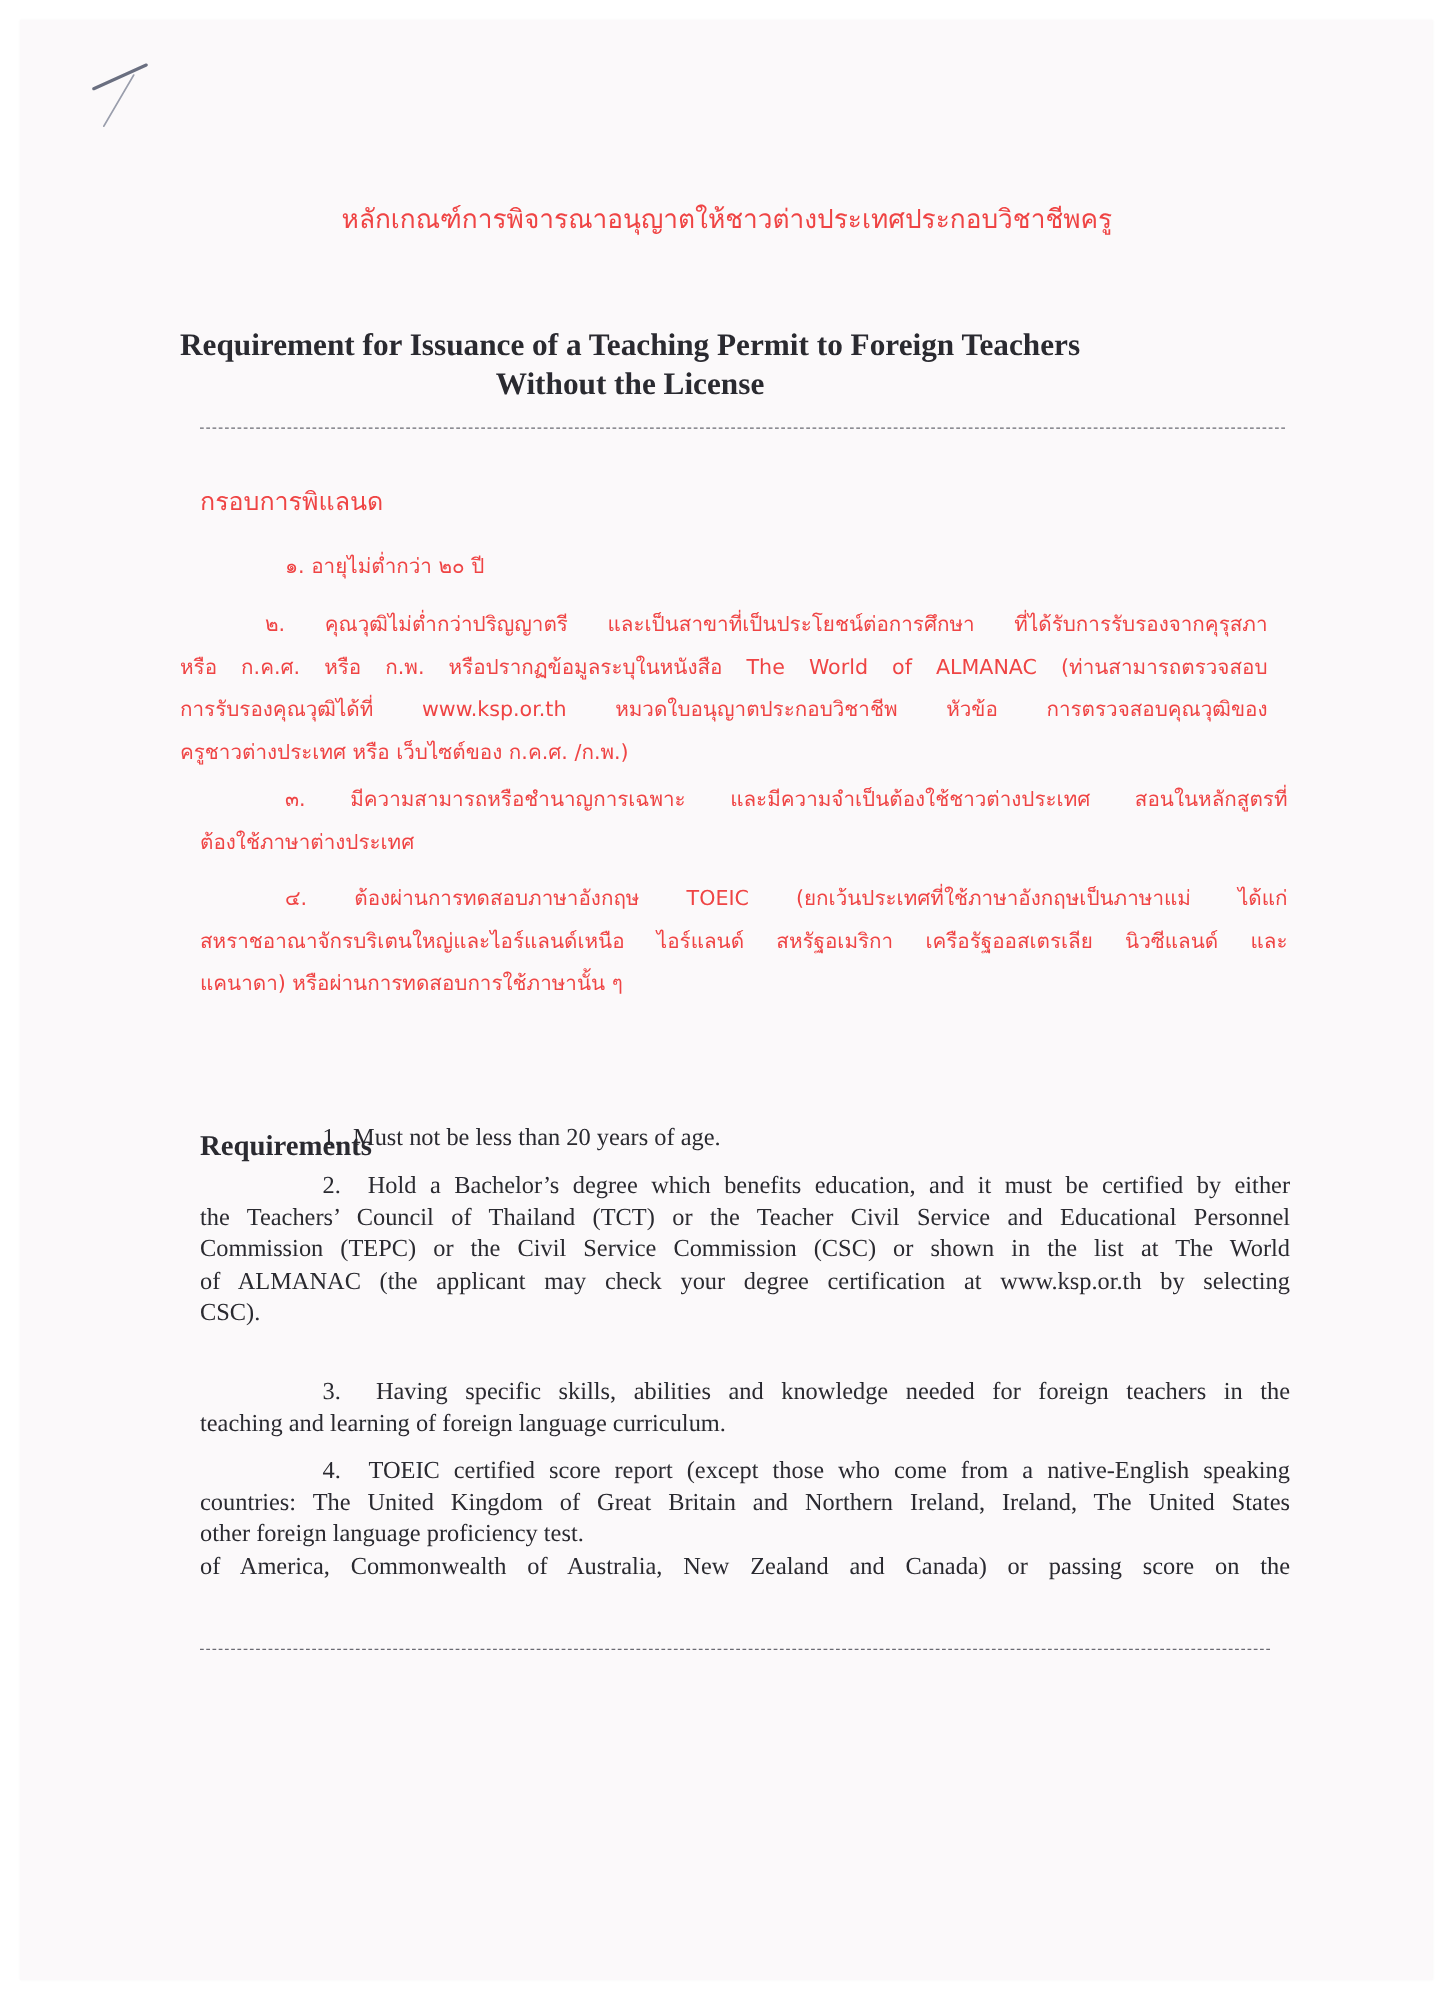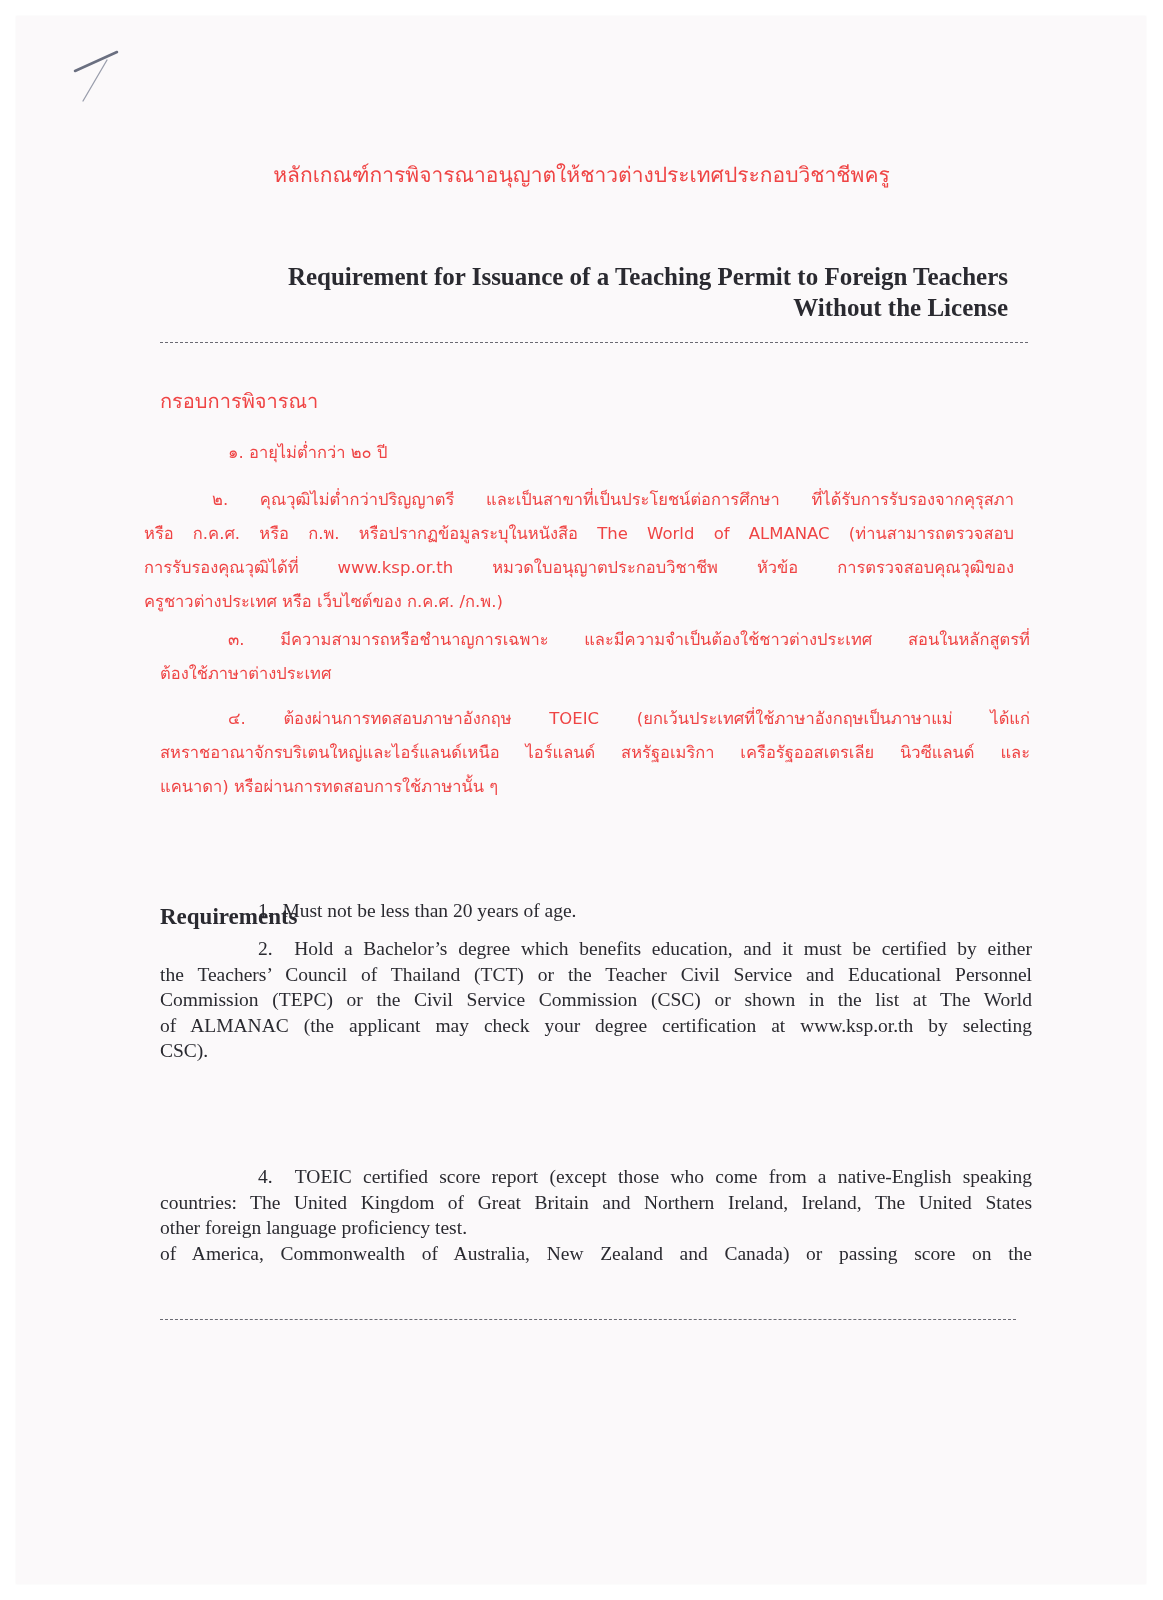--- a/index.html
+++ b/index.html
@@ -39,21 +39,21 @@
       color: #2a2a30;
     }
     .thai-title {
       left: 0; width: 1163px;
       text-align: center;
       font-size: 21px;
       line-height: 36px;
     }
     .eng-title {
       left: 0; width: 1008px;
-      text-align: right;
+      text-align: center;
       font-size: 25px;
       font-weight: bold;
       line-height: 31px;
     }
     .dash-line {
       left: 160px;
       width: 868px;
       height: 0;
       border-top: 1.5px dashed #6a6a72;
     }
@@ -111,21 +111,21 @@
     <span class="line">หลักเกณฑ์การพิจารณาอนุญาตให้ชาวต่างประเทศประกอบวิชาชีพครู</span>
   </div>
 
   <div class="abs eng eng-title" style="top:245px; left:-16px;">
     <span class="line">Requirement for Issuance of a Teaching Permit to Foreign Teachers</span>
     <span class="line">Without the License</span>
   </div>
 
   <div class="abs dash-line" style="top:326px; left:144px;"></div>
 
-  <div class="abs thai thai-heading" style="top:370px; left:144px;">กรอบการพิจารณา</div>
+  <div class="abs thai thai-heading" style="top:370px; left:144px;">กรอบการพิแลนด</div>
 
   <div class="abs thai thai-para" style="top:420px; left:144px;">
     <span class="line"><span class="indent"></span><span>๑.</span> <span>อายุไม่ต่ำกว่า ๒๐ ปี</span></span>
   </div>
 
   <div class="abs thai thai-para" style="top:467px; left:128px;">
     <span class="line just"><span class="indent"></span><span>๒.</span> <span>คุณวุฒิไม่ต่ำกว่าปริญญาตรี และเป็นสาขาที่เป็นประโยชน์ต่อการศึกษา ที่ได้รับการรับรองจากคุรุสภา</span></span>
     <span class="line just">หรือ ก.ค.ศ. หรือ ก.พ. หรือปรากฏข้อมูลระบุในหนังสือ The World of ALMANAC (ท่านสามารถตรวจสอบ</span>
     <span class="line just">การรับรองคุณวุฒิได้ที่ www.ksp.or.th หมวดใบอนุญาตประกอบวิชาชีพ หัวข้อ การตรวจสอบคุณวุฒิของ</span>
     <span class="line">ครูชาวต่างประเทศ หรือ เว็บไซต์ของ ก.ค.ศ. /ก.พ.)</span>
@@ -149,20 +149,24 @@
   </div>
 
   <div class="abs eng eng-para" style="top:920px; left:144px;">
     <span class="line just"><span class="indent" style="width:98px;"></span><span>2.</span>&nbsp; <span>Hold a Bachelor’s degree which benefits education, and it must be certified by either</span></span>
     <span class="line just">the Teachers’ Council of Thailand (TCT) or the Teacher Civil Service and Educational Personnel</span>
     <span class="line just">Commission (TEPC) or the Civil Service Commission (CSC) or shown in the list at The World</span>
     <span class="line just">of ALMANAC (the applicant may check your degree certification at www.ksp.or.th by selecting</span>
     <span class="line">CSC).</span>
   </div>
 
+  <div class="abs eng eng-para" style="top:1085px; left:144px;">
+    <span class="line just"><span class="indent" style="width:98px;"></span><span>3.</span>&nbsp; <span>Having specific skills, abilities and knowledge needed for foreign teachers in the</span></span>
+    <span class="line">teaching and learning of foreign language curriculum.</span>
+  </div>
 
   <div class="abs eng eng-para" style="top:1148px; left:144px;">
     <span class="line just"><span class="indent" style="width:98px;"></span><span>4.</span>&nbsp; <span>TOEIC certified score report  (except those who come from a native-English speaking</span></span>
     <span class="line just">countries: The United Kingdom of Great Britain and Northern Ireland, Ireland, The United States</span>
     <span class="line">other foreign language proficiency test.</span>
     <span class="line just">of America, Commonwealth of Australia, New Zealand and Canada) or passing score on the</span>
   </div>
 
   <div class="abs dash-line" style="top:1303px; left:144px; width:856px;"></div>
 

